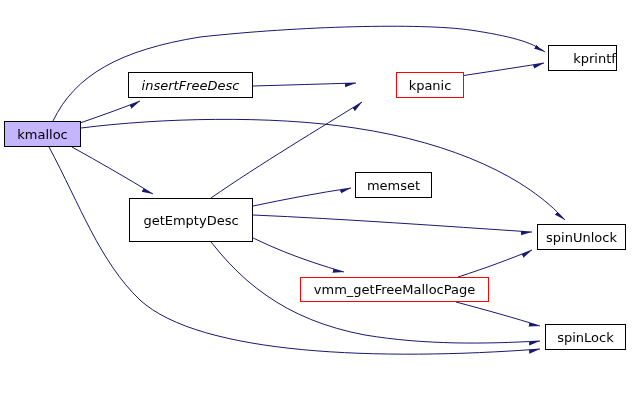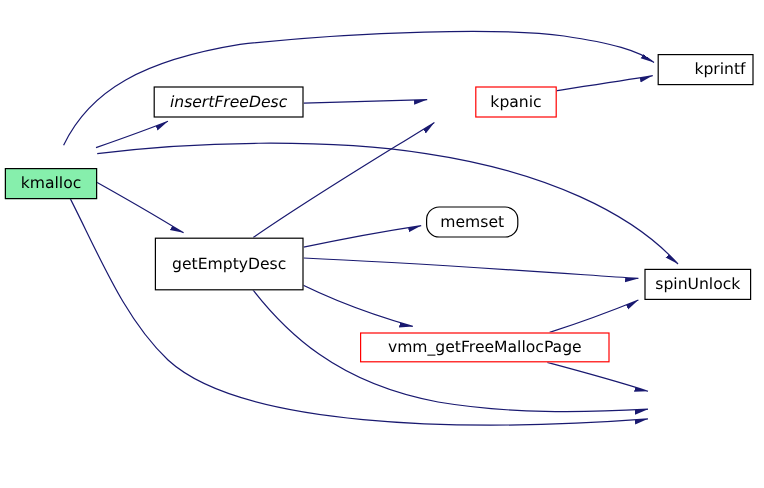--- a/index.html
+++ b/index.html
@@ -30,23 +30,22 @@
     justify-content: center;
     background: #ffffff;
     border: 1px solid #000000;
     color: #000000;
     font-size: 13px;
     line-height: 1;
     white-space: nowrap;
     cursor: pointer;
   }
   .node.root {
-    background: #86efac;
+    background: #c4b5fd;
     cursor: default;
-    margin-top: 19px;
   }
   .node.alert {
     border-color: #ff0000;
   }
   .edge {
     fill: none;
     stroke: #191970;
     stroke-width: 1;
   }
 </style>
@@ -77,24 +76,25 @@
     <path class="edge" d="M 458,277 C 486,268 510,259 532,250" marker-end="url(#arrow)"></path>
     <path class="edge" d="M 456,302 C 486,310 515,318 540,326" marker-end="url(#arrow)"></path>
   </svg>
 
   <div class="node root" style="left:4px; top:121px; width:77px; height:26px;">kmalloc</div>
 
   <div class="node" style="left:128px; top:72px; width:125px; height:26px;font-style:italic;">insertFreeDesc</div>
 
   <div class="node alert" style="left:360px; top:72px; width:68px; height:26px;margin-left:36px;">kpanic</div>
 
-  <div class="node" style="left:548px; top:45px; width:80px; height:26px;padding-left:24px;">kprintf</div>
+  <div class="node" style="left:548px; top:45px; width:69px; height:26px;padding-left:24px;">kprintf</div>
 
-  <div class="node" style="left:355px; top:172px; width:77px; height:26px;border-radius:11px;">memset</div>
+  <div class="node" style="left:355px; top:172px; width:77px; height:26px;">memset</div>
 
   <div class="node" style="left:129px; top:198px; width:124px; height:44px;">getEmptyDesc</div>
 
   <div class="node" style="left:537px; top:224px; width:89px; height:26px;">spinUnlock</div>
 
-  <div class="node alert" style="left:300px; top:277px; width:208px; height:25px;">vmm_getFreeMallocPage</div>
+  <div class="node alert" style="left:300px; top:277px; width:189px; height:25px;">vmm_getFreeMallocPage</div>
 
+  <div class="node" style="left:545px; top:324px; width:81px; height:26px;">spinLock</div>
 
 </div>
 
 </body></html>

